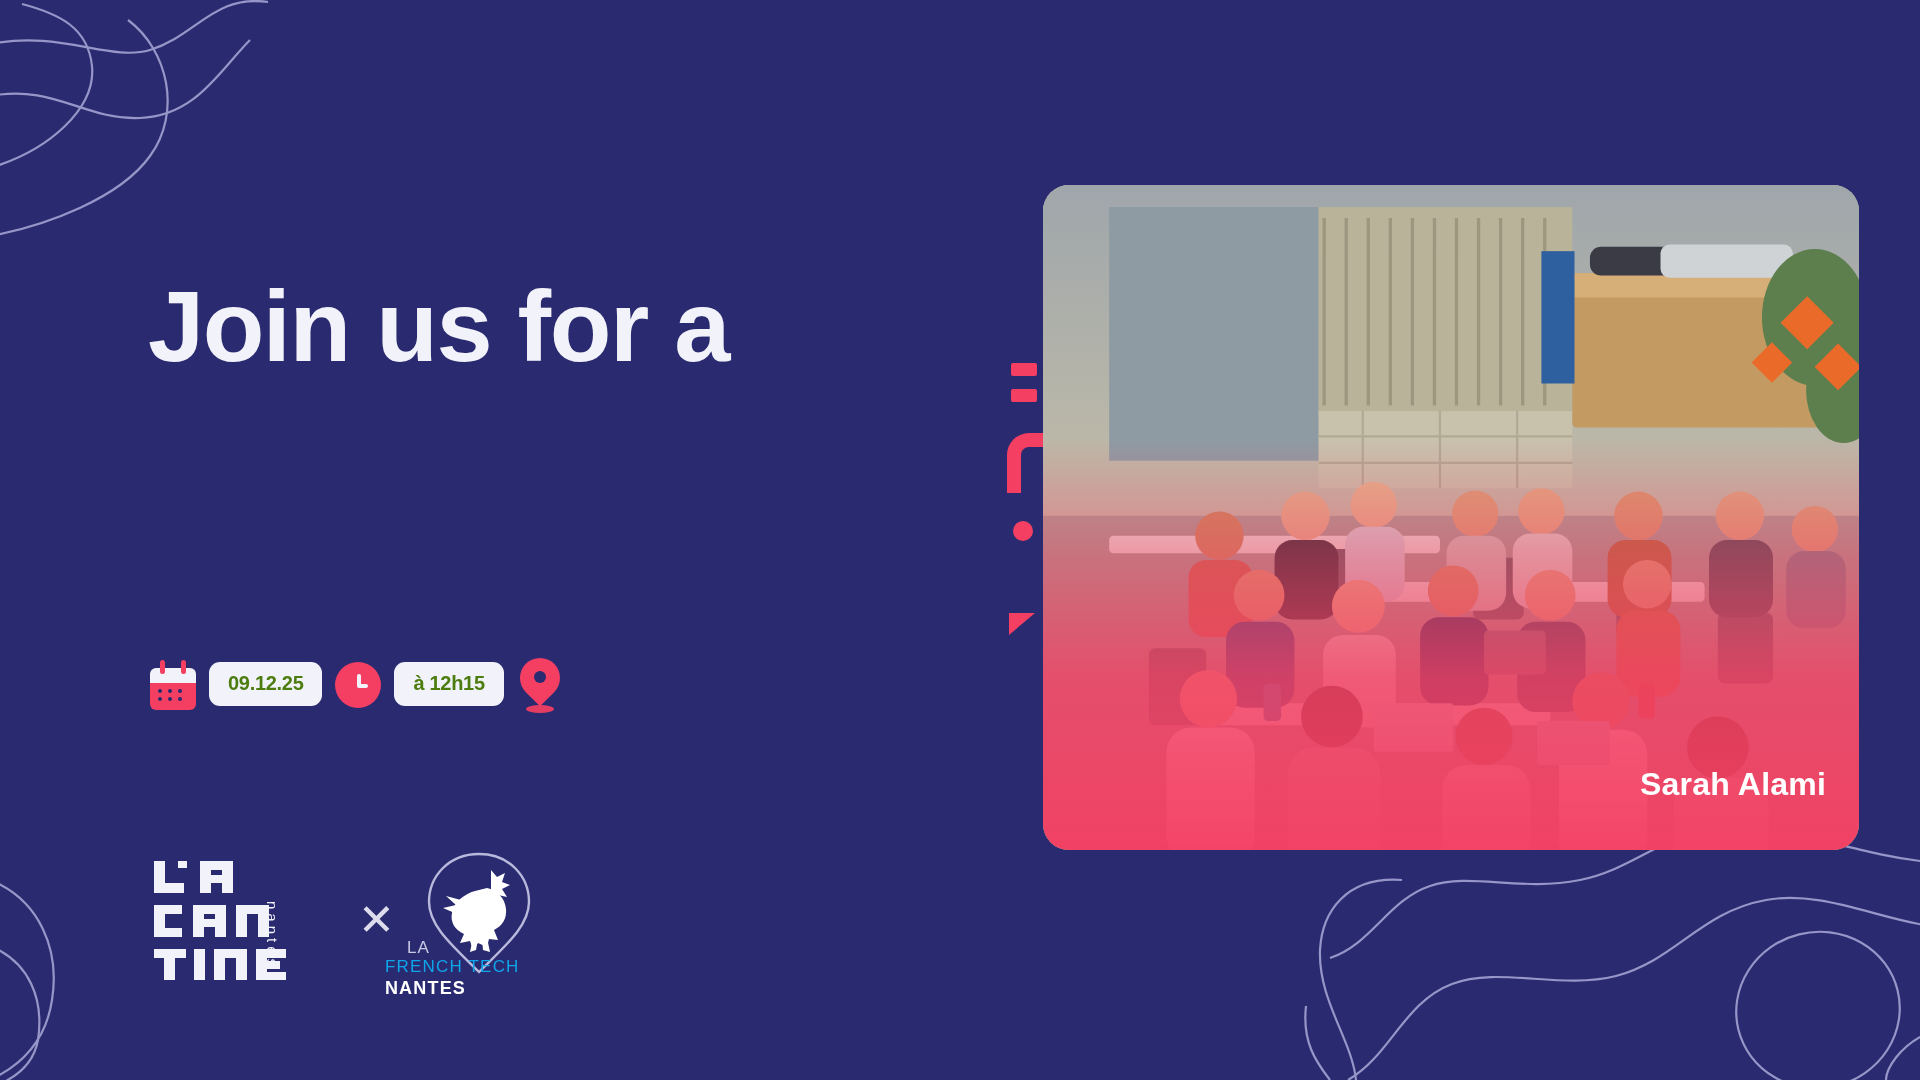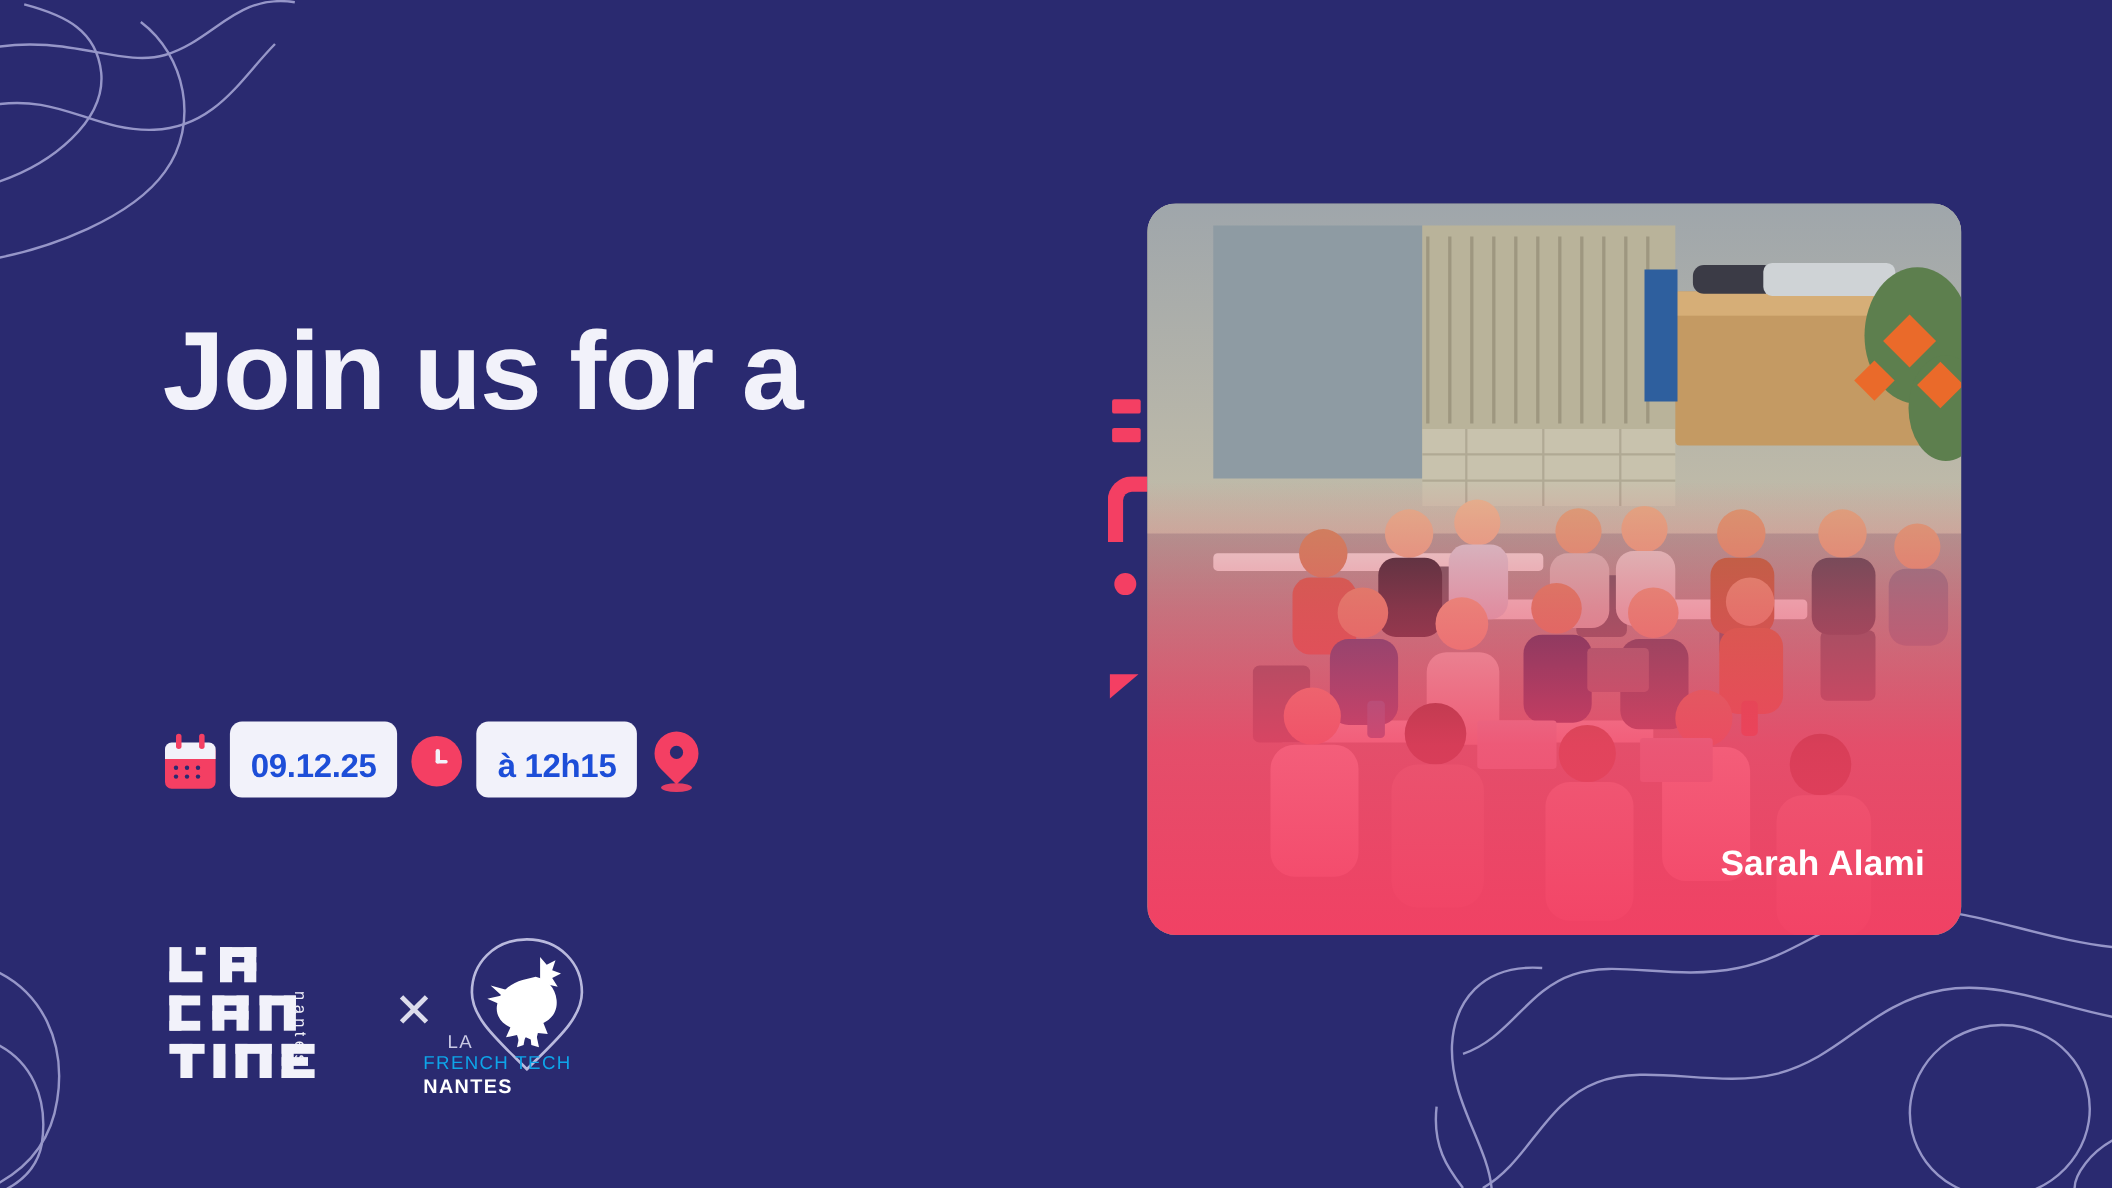--- a/index.html
+++ b/index.html
@@ -17,21 +17,21 @@
   }
 
   
   .left-col {
     position:absolute;
     left:148px; top:0; width:780px; height:1080px;
   }
 
   .headline {
     position:absolute;
-    left:0; top:284px;
+    left:0; top:272px;
     width:760px;
     color:#f2f2fa;
     font-size:101px;
     line-height:1.07;
     font-weight:bold;
     letter-spacing:-1.5px;
   }
   .headline .hl-line { display:block; white-space:pre; }
 
   
@@ -43,23 +43,23 @@
     gap:13px;
   }
   .badge-icon {
     width:46px; height:56px;
     position:relative;
     flex:none;
   }
   .badge-pill {
     background:#f2f2fa;
     border-radius:11px;
-    padding:26px 19px 13px;
-    color:#1d4ed8;
-    font-size:30px;
+    padding:11px 19px 13px;
+    color:#4d7c0f;
+    font-size:20px;
     font-weight:bold;
     letter-spacing:-0.3px;
     line-height:1;
     white-space:nowrap;
   }
 
   
   .ic-cal { width:46px; height:50px; position:absolute; top:4px; left:0; }
   .ic-cal .body {
     position:absolute; left:0; top:10px;
@@ -132,21 +132,21 @@
     color:#f2f2fa;
     font-size:15px;
     letter-spacing:4px;
     white-space:nowrap;
   }
 
   
   .card-wrap {
     position:absolute;
     left:1043px; top:185px;
-    width:740px; height:665px;
+    width:816px; height:665px;
   }
   .photo-card {
     position:absolute; inset:0;
     border-radius:26px;
     overflow:hidden;
     background:#8a8f95;
   }
   .photo-scene { position:absolute; inset:0; }
   .grad-overlay {
     position:absolute; left:0; right:0; bottom:0; height:62%;

